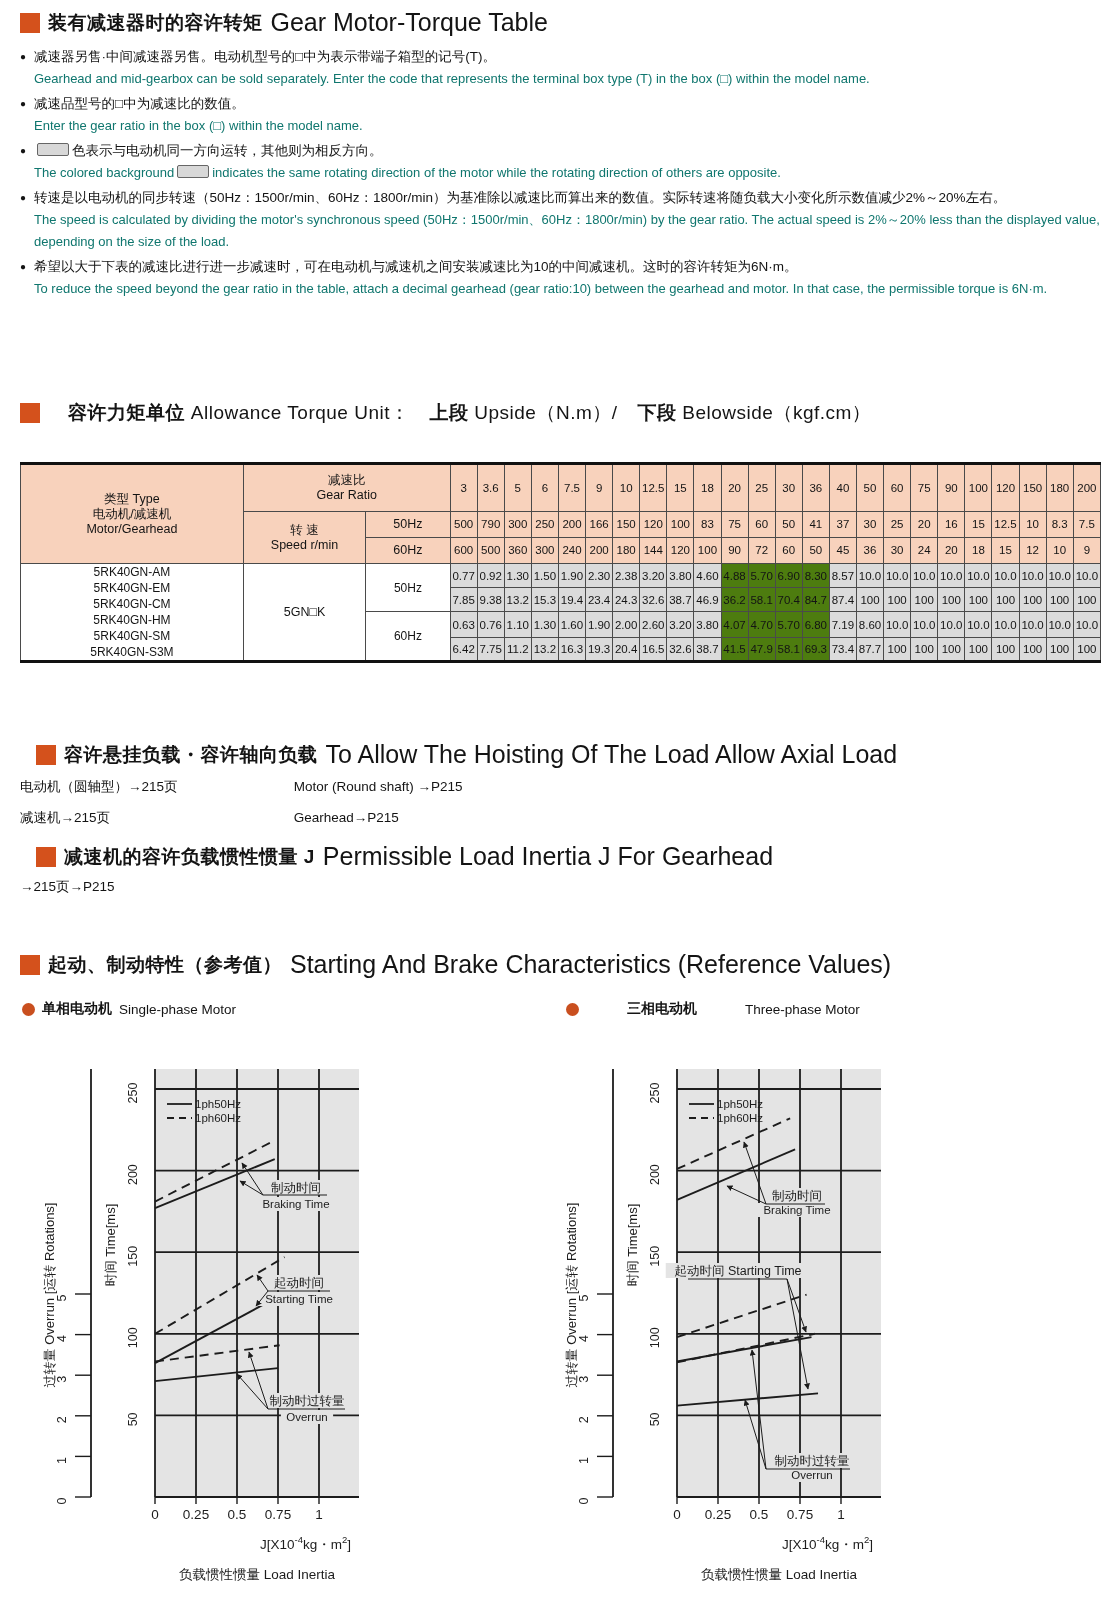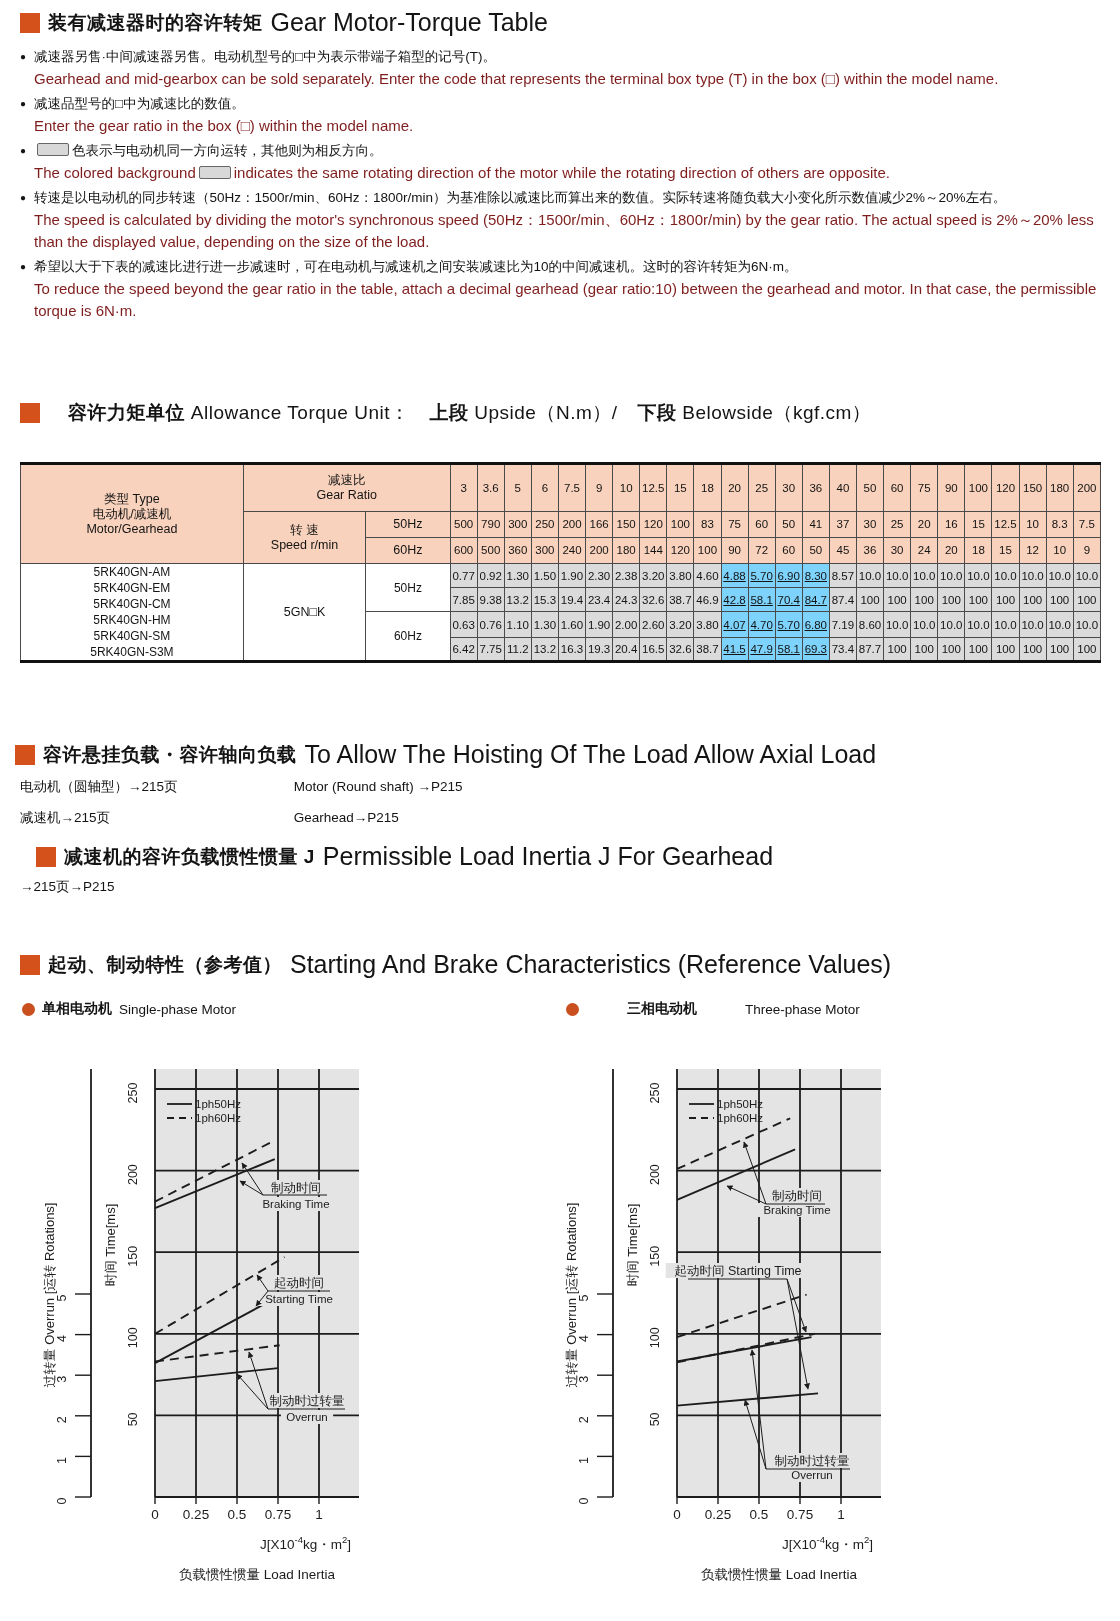--- a/index.html
+++ b/index.html
@@ -10,34 +10,34 @@
   .sec-title{display:flex;align-items:center;gap:8px;white-space:nowrap;}
   .sec-sq{width:20px;height:20px;background:#d4511c;flex:0 0 auto;}
   .sec-cn{font-size:19px;font-weight:bold;letter-spacing:0.5px;}
   .sec-en{font-size:25px;font-weight:normal;}
   .b{font-weight:bold;margin-left:20px;}
   
   .notes{width:1088px;font-size:13.5px;line-height:22px;}
   .note{margin-bottom:3px;}
   .note .cn{position:relative;padding-left:14px;}
   .note .cn .dot{position:absolute;left:0;top:0;font-size:10px;}
-  .note .en{padding-left:14px;font-size:15px;color:#7f1d1d;line-height:22px;}
+  .note .en{padding-left:14px;font-size:13px;color:#0f766e;line-height:22px;}
   .swatch{display:inline-block;width:30px;height:11px;background:#d8d8d8;border:1px solid #666;
           border-radius:2px;vertical-align:-1px;margin:0 3px;}
   
   table.tq{border-collapse:collapse;table-layout:fixed;width:1081px;
            border-top:3px solid #111;border-bottom:3px solid #111;
            border-left:1px solid #333;border-right:1px solid #333;}
   table.tq th,table.tq td{border:1px solid #4a4a4a;text-align:center;vertical-align:middle;
            padding:0;font-weight:normal;overflow:hidden;}
   table.tq th{background:#f8d2bc;font-size:12.5px;line-height:15px;}
   table.tq td{font-size:11.5px;background:#fff;}
   table.tq .num{font-size:11.5px;}
   table.tq .sd{background:#dbdbdb;}
-  table.tq .od{background:#7dd3fc;text-decoration:underline;}
+  table.tq .od{background:#4d7c0f;}
   table.tq .motors{font-size:12px;line-height:16px;}
   table.tq .gh{font-size:12.5px;}
   table.tq .hz{font-size:12px;}
   .r1{height:48px;} .r2{height:26px;} .r3{height:26px;}
   .rd{height:24px;}
   
   .link-row{font-size:13.5px;line-height:30px;}
   .link-row .cnpart{display:inline-block;width:270px;}
   
   .chart-h{display:flex;align-items:center;gap:7px;white-space:nowrap;}
@@ -233,21 +233,21 @@
             <td class="num sd">7.85</td>
             <td class="num sd">9.38</td>
             <td class="num sd">13.2</td>
             <td class="num sd">15.3</td>
             <td class="num sd">19.4</td>
             <td class="num sd">23.4</td>
             <td class="num sd">24.3</td>
             <td class="num sd">32.6</td>
             <td class="num sd">38.7</td>
             <td class="num sd">46.9</td>
-            <td class="num od">42.8</td>
+            <td class="num od">36.2</td>
             <td class="num od">58.1</td>
             <td class="num od">70.4</td>
             <td class="num od">84.7</td>
             <td class="num sd">87.4</td>
             <td class="num sd">100</td>
             <td class="num sd">100</td>
             <td class="num sd">100</td>
             <td class="num sd">100</td>
             <td class="num sd">100</td>
             <td class="num sd">100</td>
@@ -305,21 +305,21 @@
             <td class="num sd">100</td>
             <td class="num sd">100</td>
             <td class="num sd">100</td>
             <td class="num sd">100</td>
             <td class="num sd">100</td>
           </tr>
         </tbody>
       </table>
   </div>
 
-  <div class="abs sec-title" style="left:15px;top:740px;">
+  <div class="abs sec-title" style="left:36px;top:740px;">
     <span class="sec-sq"></span>
     <span class="sec-cn">容许悬挂负载・容许轴向负载</span>
     <span class="sec-en">To Allow The Hoisting Of The Load Allow Axial Load</span>
   </div>
   <div class="abs link-row" style="left:20px;top:772px;">
     <span class="cnpart">电动机（圆轴型）→215页</span>
     <span>Motor (Round shaft) →P215</span>
   </div>
   <div class="abs link-row" style="left:20px;top:803px;">
     <span class="cnpart">减速机→215页</span>

